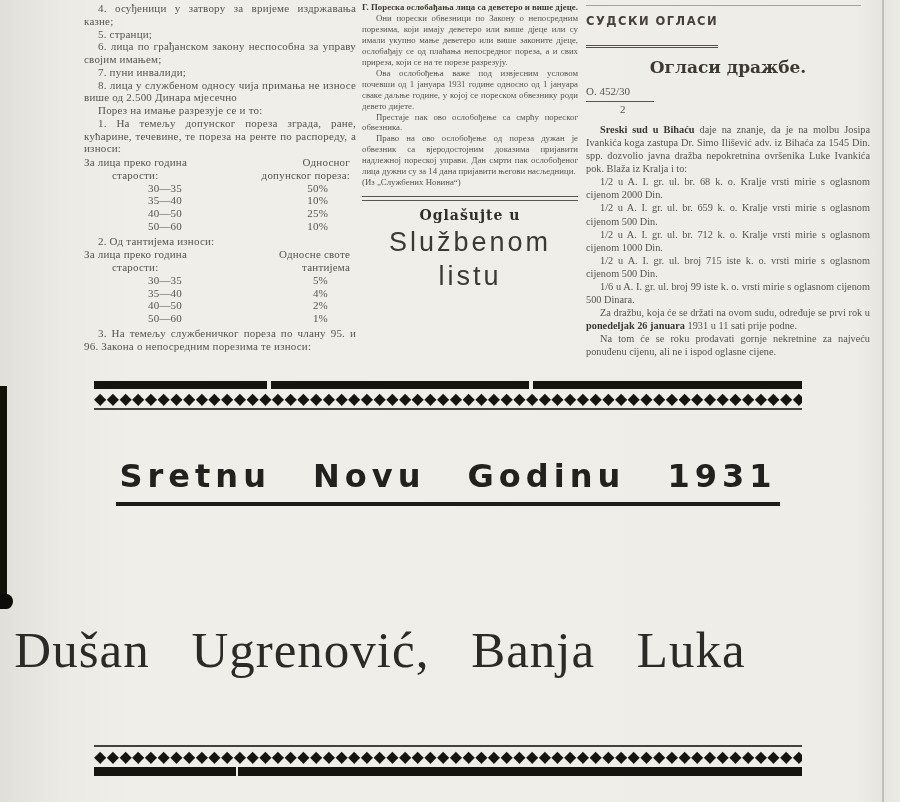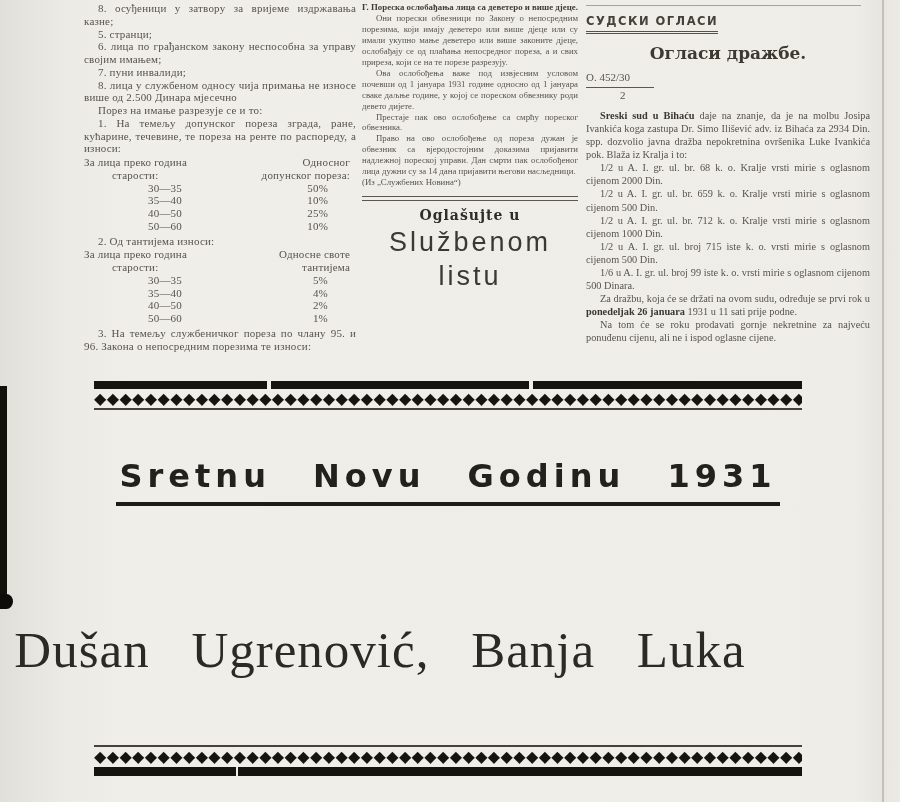--- a/index.html
+++ b/index.html
@@ -38,21 +38,21 @@
   .attribution { text-align:center; margin-top:4px; }
   .double-rule { height:3px; border-top:1px solid #5b5750; border-bottom:1px solid #5b5750; margin:8px 0 6px; }
   .advert-line1 { font-family:"DejaVu Serif", serif; font-weight:bold; text-align:center;
                   font-size:14px; letter-spacing:1px; color:#2f2d29; margin-top:3px; }
   .advert-line2 { font-family:"Liberation Sans", sans-serif; text-align:center;
                   font-size:27px; letter-spacing:3px; color:#3b3934; margin-top:2px; }
 
   .top-remnant { border-top:1.5px solid #8d897f; width:97%; margin:3px 0 8px; opacity:.75; }
   .court-header { display:inline-block; font-family:"DejaVu Sans", sans-serif; font-weight:bold;
                   font-size:11.5px; letter-spacing:1.5px; color:#45403a;
-                  border-bottom:3px double #56524a; padding-bottom:2px; }
+                  border-bottom:3px double #56524a; padding-bottom:16px; }
   .auction-title { font-family:"DejaVu Serif", serif; text-align:center; font-weight:bold;
                    font-size:17px; color:#3d3932; margin:9px 0 7px; }
   .case-no { font-size:11px; margin-bottom:6px; }
   .case-line { width:68px; border-top:1.2px solid #5b574f; margin:2px 0 1px; }
   .case-sub { display:block; margin-left:34px; }
   .col-right b, .col-mid b { color:#3a3731; }
 
   
   .ornament { position:absolute; left:94px; width:708px; }
   .orn-top { top:381px; }
@@ -79,21 +79,21 @@
                font-size:51px; letter-spacing:1px; word-spacing:28px; color:#2c2a26; }
 </style>
 </head>
 <body>
 
 <div class="page">
 
   <div class="columns">
 
     <div class="col-left">
-      <p class="ind">8. осуђеници у затвору за вријеме издржавања казне;</p>
+      <p class="ind">4. осуђеници у затвору за вријеме издржавања казне;</p>
       <p class="ind">5. странци;</p>
       <p class="ind">6. лица по грађанском закону неспособна за управу својим имањем;</p>
       <p class="ind">7. пуни инвалиди;</p>
       <p class="ind">8. лица у службеном односу чија примања не износе више од 2.500 Динара мјесечно</p>
       <p class="ind">Порез на имање разрезује се и то:</p>
       <p class="ind">1. На темељу допунског пореза зграда, ране, кућарине, течевине, те пореза на ренте по распореду, а износи:</p>
 
       <div class="tax-table">
         <div class="tax-hrow">
           <span>За лица преко година</span>
@@ -169,21 +169,21 @@
       <div class="top-remnant"></div>
       <div>
         <span class="court-header">СУДСКИ ОГЛАСИ</span>
       </div>
       <div class="auction-title">Огласи дражбе.</div>
       <div class="case-no">
         <span>О. 452/30</span>
         <div class="case-line"></div>
         <span class="case-sub">2</span>
       </div>
-      <p class="ind"><b>Sreski sud u Bihaću</b><span> daje na znanje, da je na molbu Josipa Ivankića koga zastupa Dr. Simo Ilišević adv. iz Bihaća za 2934 Din. spp. dozvolio javna dražba nepokretnina ovršenika Luke Ivankića pok. Blaža iz Kralja i to:</span></p>
+      <p class="ind"><b>Sreski sud u Bihaću</b><span> daje na znanje, da je na molbu Josipa Ivankića koga zastupa Dr. Simo Ilišević adv. iz Bihaća za 1545 Din. spp. dozvolio javna dražba nepokretnina ovršenika Luke Ivankića pok. Blaža iz Kralja i to:</span></p>
       <p class="ind">1/2 u A. I. gr. ul. br. 68 k. o. Kralje vrsti mirie s oglasnom cijenom 2000 Din.</p>
       <p class="ind">1/2 u A. I. gr. ul. br. 659 k. o. Kralje vrsti mirie s oglasnom cijenom 500 Din.</p>
       <p class="ind">1/2 u A. I. gr. ul. br. 712 k. o. Kralje vrsti mirie s oglasnom cijenom 1000 Din.</p>
       <p class="ind">1/2 u A. I. gr. ul. broj 715 iste k. o. vrsti mirie s oglasnom cijenom 500 Din.</p>
       <p class="ind">1/6 u A. I. gr. ul. broj 99 iste k. o. vrsti mirie s oglasnom cijenom 500 Dinara.</p>
       <p class="ind"><span>Za dražbu, koja će se držati na ovom sudu, određuje se prvi rok u </span><b>ponedeljak 26 januara</b><span> 1931 u 11 sati prije podne.</span></p>
       <p class="ind">Na tom će se roku prodavati gornje nekretnine za najveću ponuđenu cijenu, ali ne i ispod oglasne cijene.</p>
     </div>
   </div>
 

